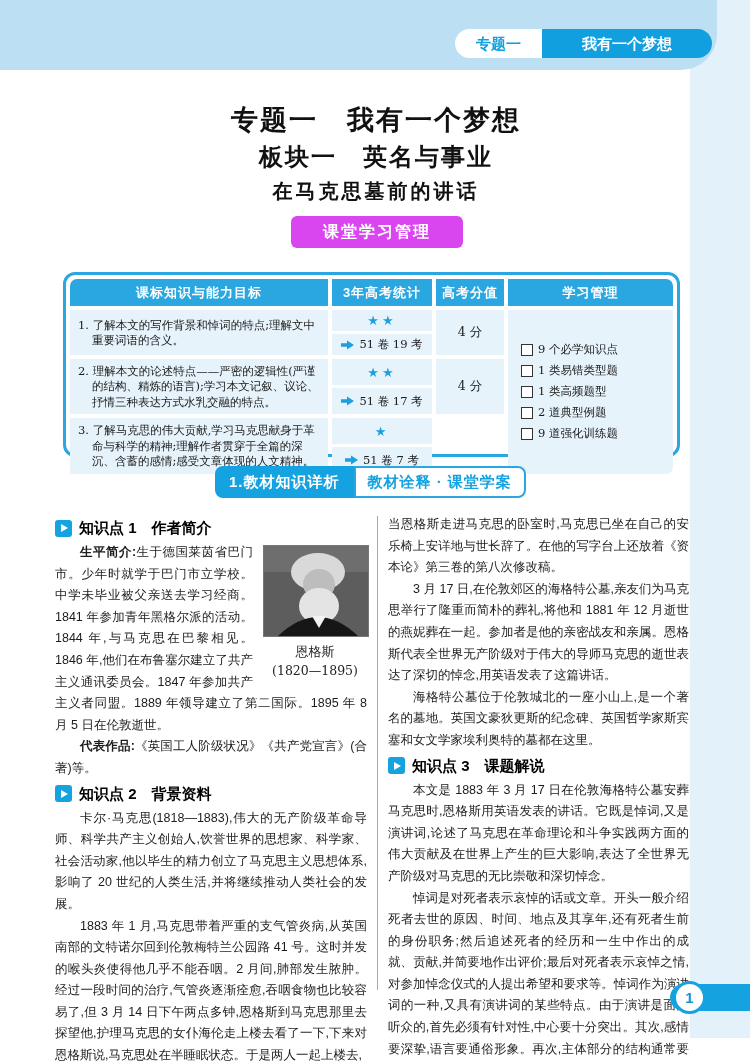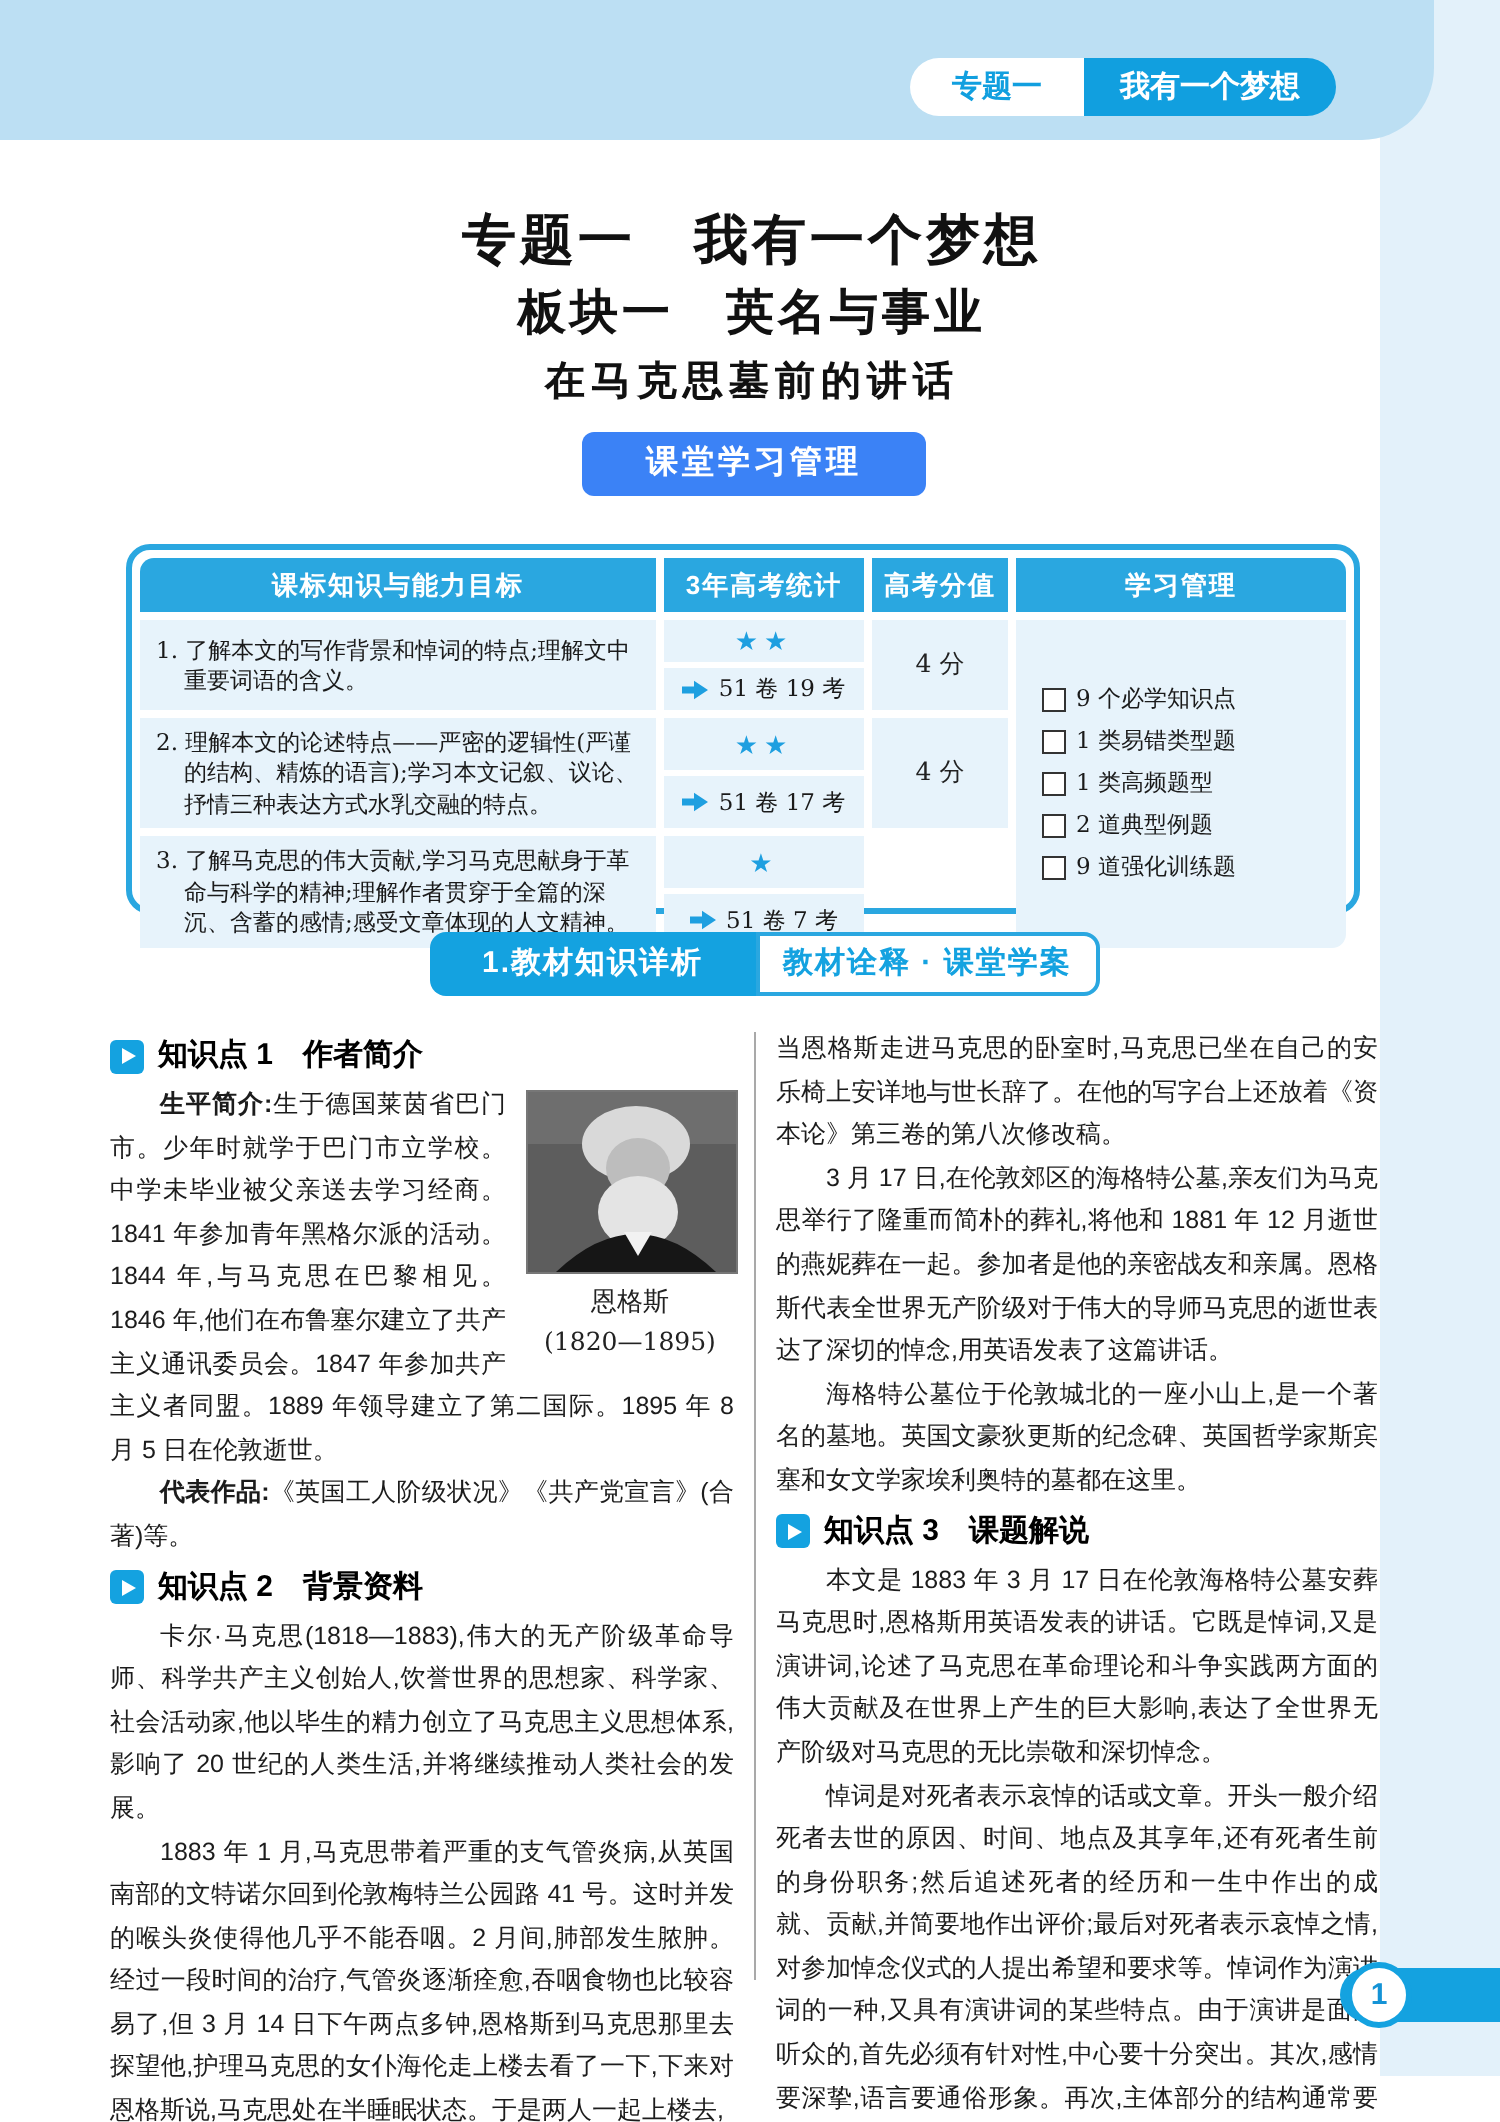--- a/index.html
+++ b/index.html
@@ -6,28 +6,28 @@
   .page{position:relative;width:750px;height:1061px;background:#fff;overflow:hidden;
         font-family:"Liberation Sans",sans-serif;color:#222;}
 
   
   .side-strip{position:absolute;left:690px;top:0;width:60px;height:1038px;background:#E3F1FA;}
   .top-band{position:absolute;left:0;top:0;width:717px;height:70px;background:#BCDFF3;
             border-radius:0 0 36px 0;}
   .tab-pill{position:absolute;left:455px;top:29px;height:29px;display:flex;
             border-radius:15px;overflow:hidden;font-weight:bold;font-size:15px;line-height:29px;}
   .tab-pill .seg-a{background:#fff;color:#119FDF;padding:0 21px;}
-  .tab-pill .seg-b{background:#119FDF;color:#fff;padding:0 18px;}
+  .tab-pill .seg-b{background:#119FDF;color:#fff;padding:0 40px;}
 
   
   .titles{position:absolute;left:20px;top:101px;width:712px;text-align:center;font-weight:bold;color:#111;}
   .t1{font-size:27px;line-height:38px;letter-spacing:2px;}
   .t2{font-size:24px;line-height:36px;letter-spacing:2px;}
   .t3{font-size:20px;line-height:33px;letter-spacing:3px;}
-  .mgmt-btn{position:absolute;left:291px;top:216px;width:172px;height:32px;background:#3b82f6;
+  .mgmt-btn{position:absolute;left:291px;top:216px;width:172px;height:32px;background:#d946ef;
             border-radius:6px;color:#fff;font-weight:bold;font-size:16px;text-align:center;
             line-height:32px;letter-spacing:2px;}
 
   
   .gtable{position:absolute;left:63px;top:272px;width:617px;height:185px;background:#fff;
           border:3px solid #2AA7E0;border-radius:12px;box-sizing:border-box;padding:4px;}
   .ggrid{display:grid;width:100%;height:100%;
          grid-template-columns:258px 100px 68px 1fr;
          grid-template-rows:27px 45px 55px 1fr;gap:4px;}
   .th{background:#2AA7E0;color:#fff;font-size:13px;font-weight:bold;display:flex;
@@ -45,21 +45,21 @@
          font-family:"DejaVu Serif",serif;font-size:12.5px;}
   .mgmt{grid-column:4;grid-row:2 / span 3;background:#E7F3FB;border-radius:0 0 7px 0;
         display:flex;flex-direction:column;justify-content:center;gap:6px;padding-left:13px;}
   .mitem{display:flex;align-items:center;gap:5px;font-family:"DejaVu Serif",serif;
          font-size:11.5px;color:#1a1a1a;}
   .cbx{width:10px;height:10px;border:1.5px solid #333;background:#fff;flex:0 0 auto;}
 
   
   .banner{position:absolute;left:215px;top:466px;height:32px;display:flex;}
   .banner .b-left{background:#14A2E0;color:#fff;font-weight:bold;font-size:15px;
-                  line-height:32px;padding:0 26px;border-radius:8px 0 0 8px;letter-spacing:1px;}
+                  line-height:32px;padding:0 14px;border-radius:8px 0 0 8px;letter-spacing:1px;}
   .banner .b-right{background:#fff;color:#14A2E0;font-weight:bold;font-size:15px;
                    line-height:28px;padding:0 12px;border:2px solid #2AA7E0;
                    border-radius:0 8px 8px 0;box-sizing:border-box;letter-spacing:1px;}
 
   
   .cols{position:absolute;left:55px;top:514px;width:634px;display:flex;}
   .col-l{width:312px;}
   .vdiv{width:1px;background:#a9a9a9;margin:2px 10px 0 10px;height:474px;}
   .col-r{width:301px;}
   .para{font-size:12.5px;line-height:21.6px;text-align:justify;margin:0;color:#1c1c1c;}

